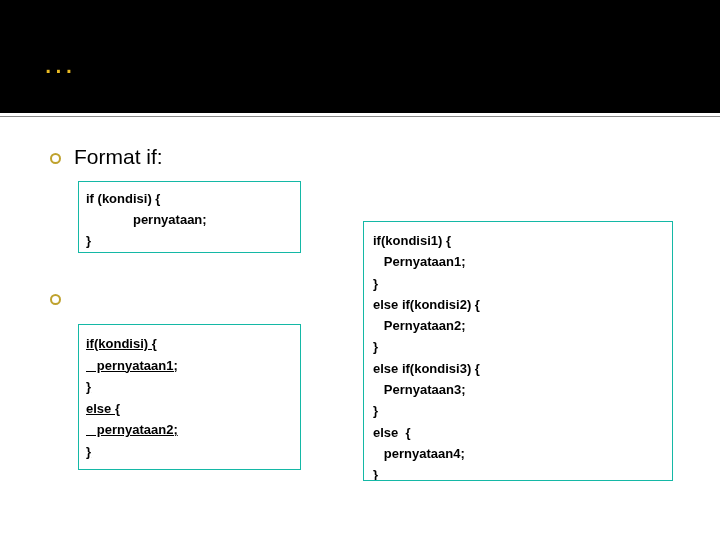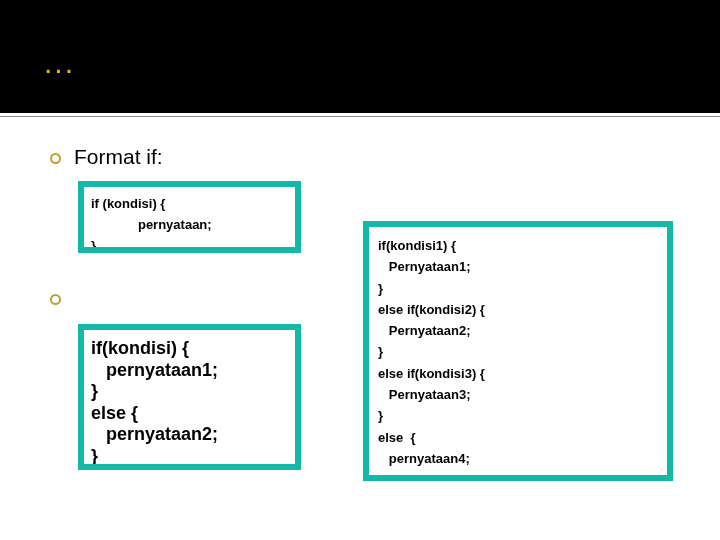--- a/index.html
+++ b/index.html
@@ -76,21 +76,21 @@
     line-height: 26px;
     color: #000000;
     font-weight: 400;
     white-space: pre;
   }
 
   
   .code-box {
     position: absolute;
     background: #ffffff;
-    border: 6px solid #14b8a6;
+    border: 1px solid #14b8a6;
     box-sizing: border-box;
     overflow: hidden;
   }
   .code-box pre {
     margin: 0;
     font-family: "Liberation Sans", sans-serif;
     font-weight: bold;
     color: #000000;
     white-space: pre;
   }
@@ -107,23 +107,24 @@
     padding: 6px 0 0 7px;
   }
 
   .code-box.left2 {
     left: 78px;
     top: 324px;
     width: 223px;
     height: 146px;
   }
   .code-box.left2 pre {
-    font-size: 18px;
+    font-size: 13px;
     line-height: 21.5px;
     padding: 8px 0 0 7px;
+    text-decoration: underline;
   }
 
   .code-box.right1 {
     left: 363px;
     top: 221px;
     width: 310px;
     height: 260px;
   }
   .code-box.right1 pre {
     font-size: 13px;

